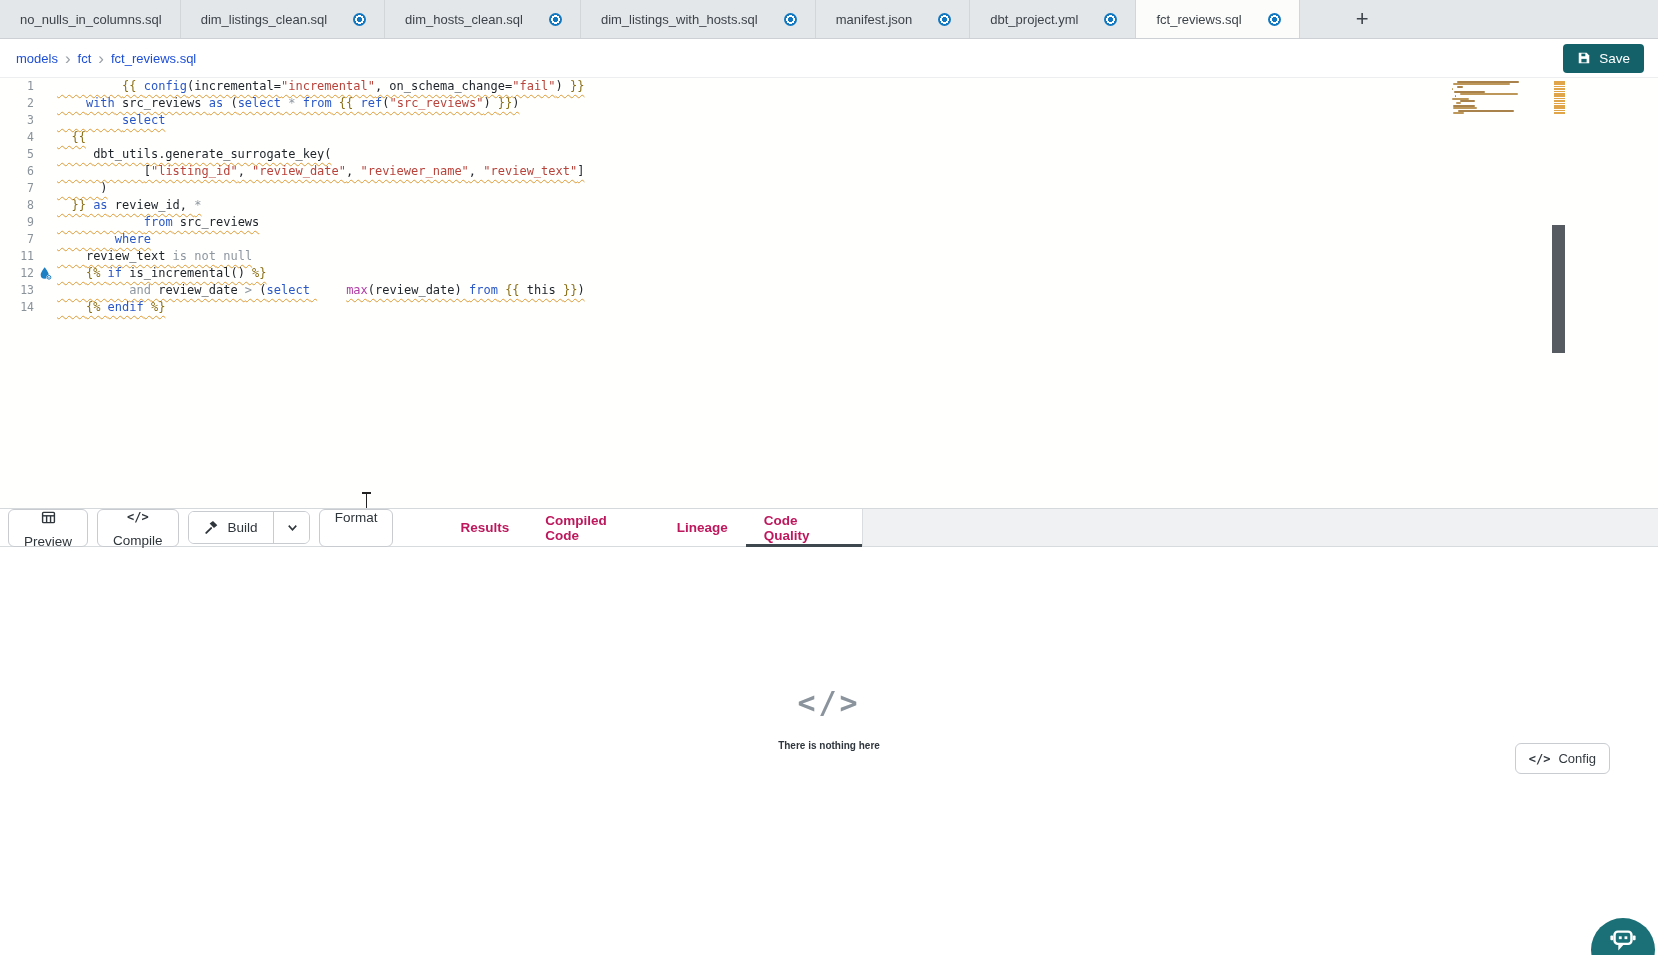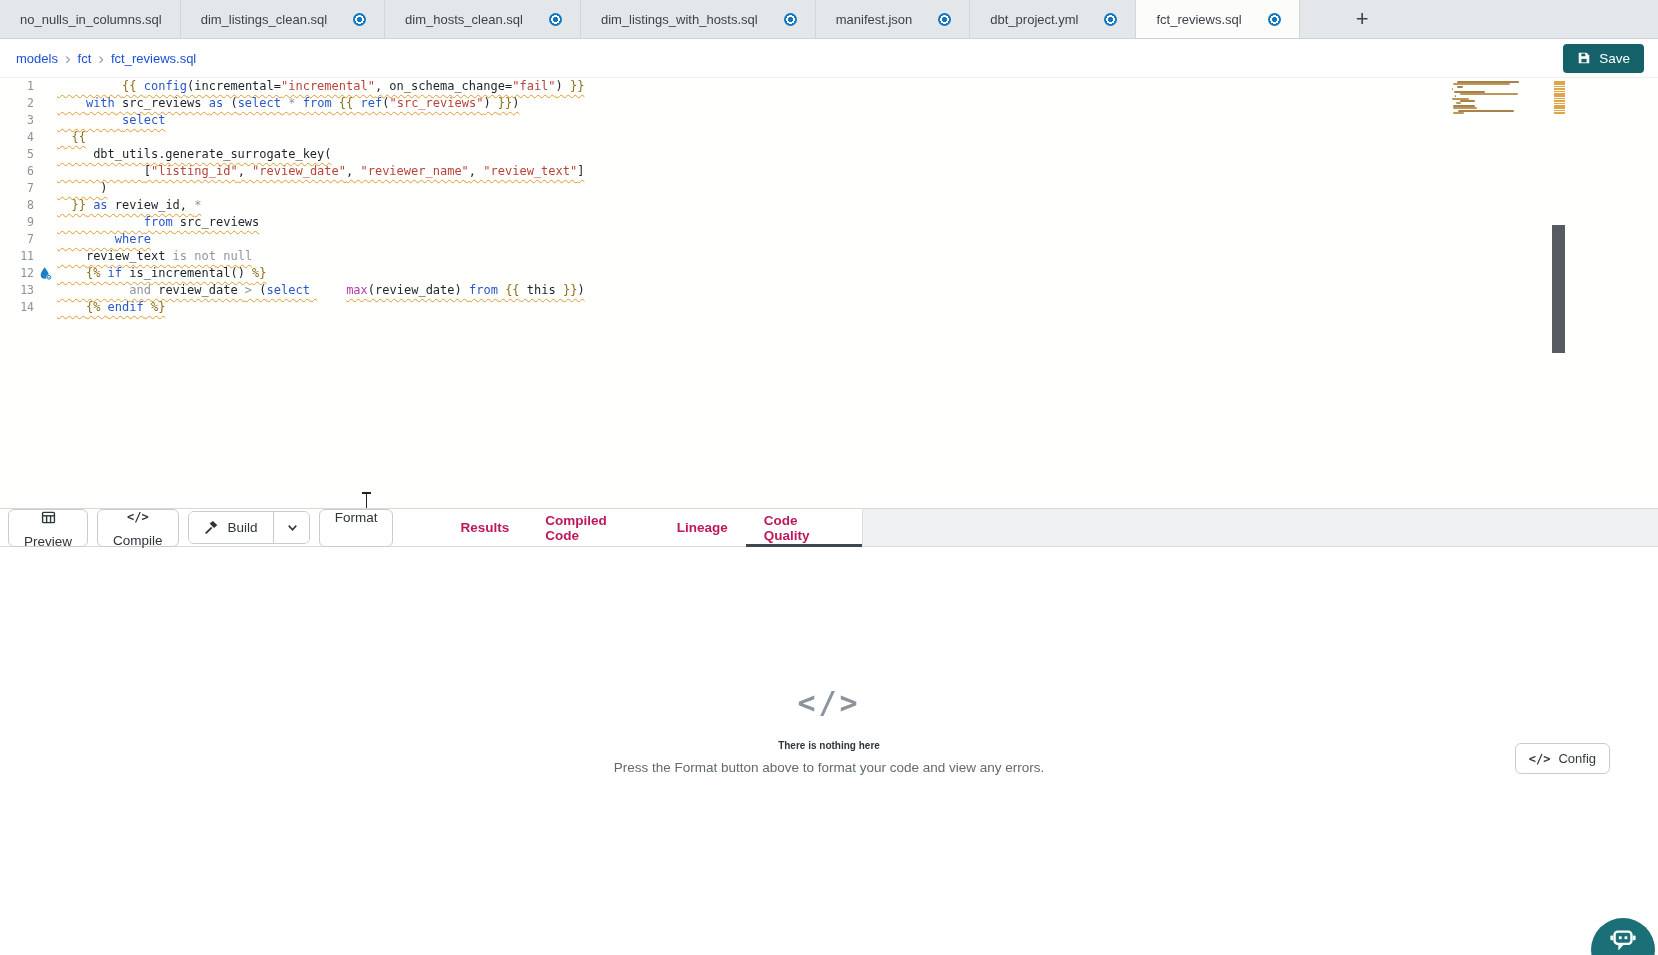--- a/index.html
+++ b/index.html
@@ -307,21 +307,20 @@
 </div>
 
 <div class="panel">
   <button class="config-btn">
     <span class="code-glyph">&lt;/&gt;</span>
     <span>Config</span>
   </button>
   <div class="empty">
     <div class="empty-icon">&lt;/&gt;</div>
     <div class="empty-title">There is nothing here</div>
-    <div class="empty-sub">Press the Format button above to format your code and view any errors.</div>
   </div>
 </div>
 
 <button class="chat-btn">
   <span style="display:flex;">
     <svg width="32" height="29" viewBox="0 0 34 30">
         <rect x="8" y="4.5" width="18" height="13" rx="3.5" fill="none" stroke="#fff" stroke-width="2.6"></rect>
         <rect x="3.6" y="8.6" width="3" height="5" rx="1" fill="#fff"></rect>
         <rect x="27.4" y="8.6" width="3" height="5" rx="1" fill="#fff"></rect>
         <rect x="12.6" y="9.5" width="3" height="3" fill="#fff"></rect>

